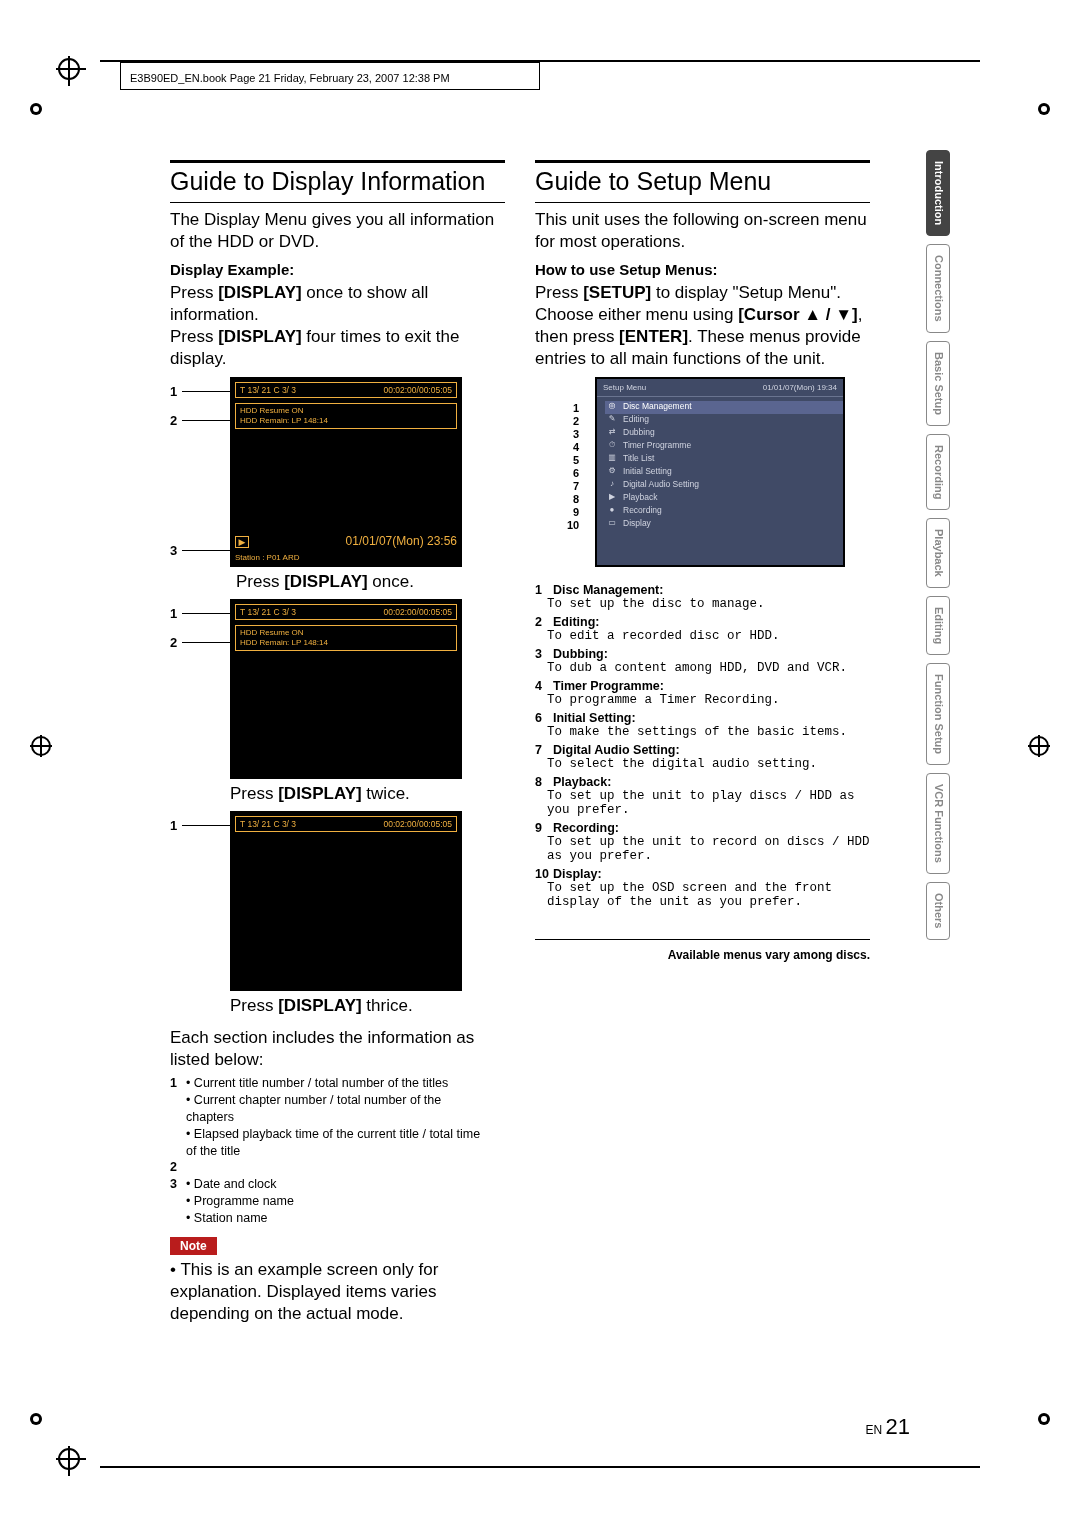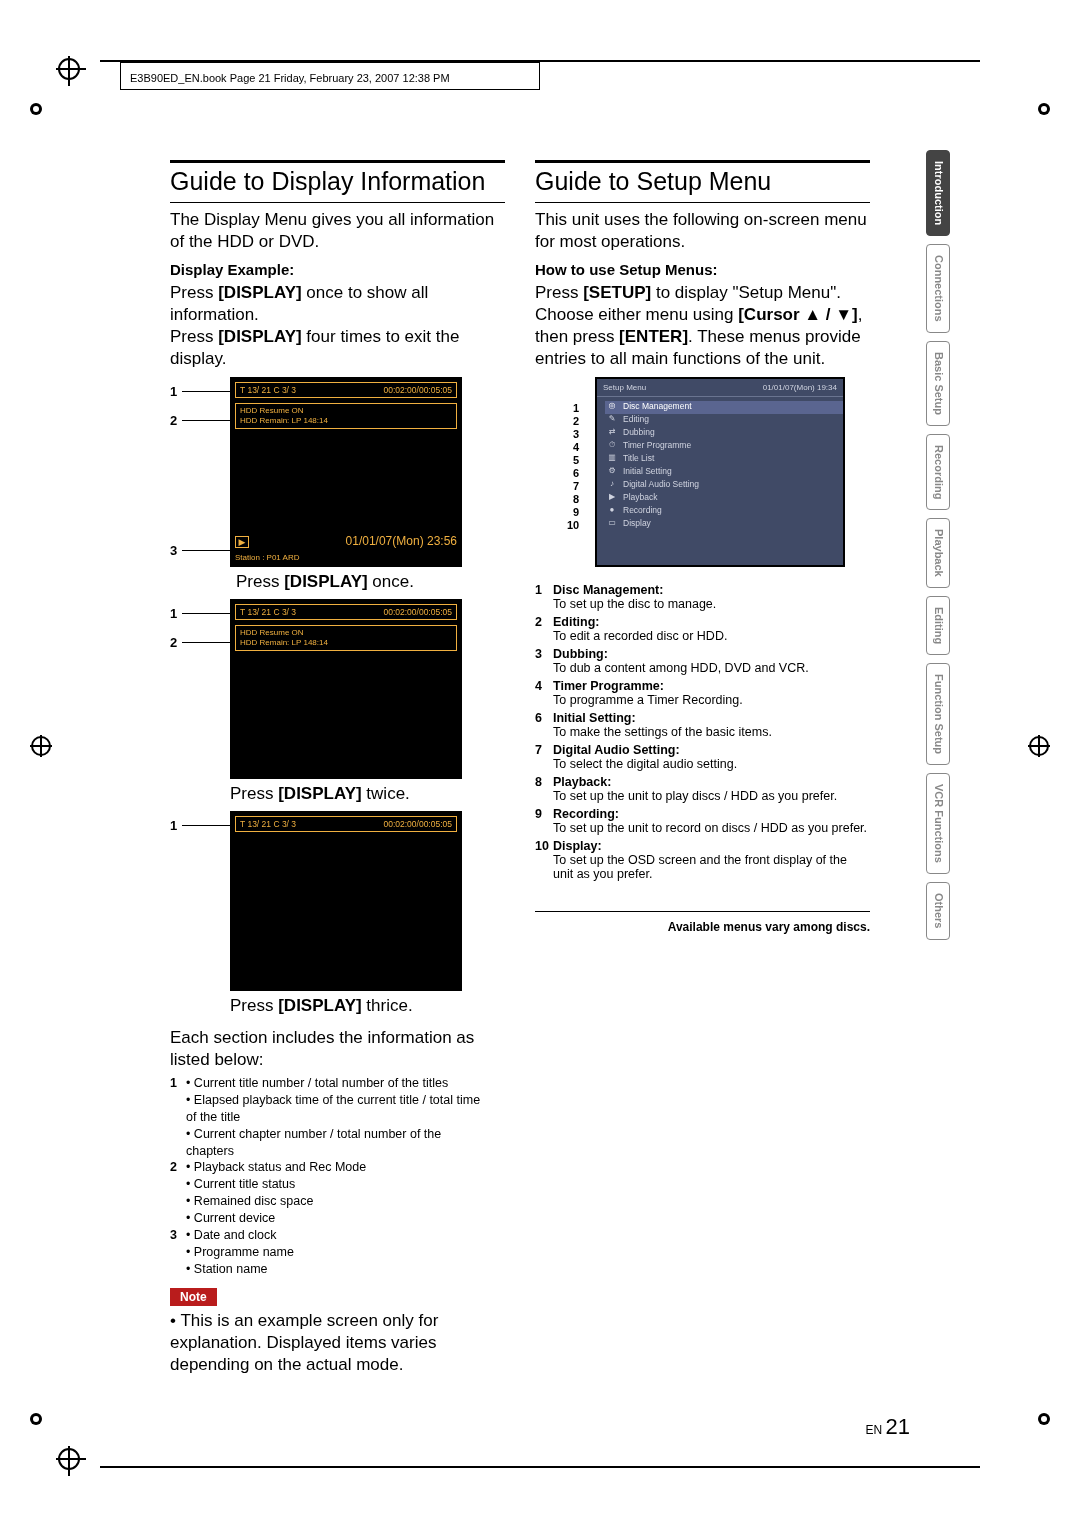--- a/index.html
+++ b/index.html
@@ -49,21 +49,21 @@
   
   .callgrp { position:relative; }
   .lbl { position:absolute; left:0; font-weight:bold; font-size:13px; }
   .lead { position:absolute; height:1px; background:#000; }
 
   
   ol.custom { list-style:none; padding-left:0; font-size:12.5px; }
   ol.custom li { margin-bottom:4px; }
   ol.custom .n { display:inline-block; width:18px; font-weight:bold; }
   ol.custom .t { font-weight:bold; }
-  ol.custom .d { display:block; margin-left:18px; }
+  ol.custom .d { display:block; margin-left:12px;font-family:Liberation Mono, monospace; }
 
   
   .desc { font-size:12.5px; line-height:1.35; }
   .desc .n { display:inline-block; width:16px; font-weight:bold; vertical-align:top; }
   .desc ul { display:inline-block; list-style:none; width:300px; vertical-align:top; }
   .desc ul li::before { content:"• "; }
 
   .notebox { display:inline-block; background:#b91c1c; color:#fff; font-weight:bold; font-size:12px; padding:2px 10px; margin-top:10px; }
 
   .availnote { text-align:right; border-top:1px solid #000; padding-top:8px; margin-top:30px; font-size:12px; }
@@ -196,29 +196,24 @@
                 <span>00:02:00/00:05:05</span>
               </div>
           </div>
         </div>
         <p style="margin-left:60px"><span>Press </span><b>[DISPLAY]</b><span> thrice.</span></p>
 
         <p style="margin-top:10px">Each section includes the information as listed below:</p>
         <div class="desc">
           <div><span class="n">1</span><ul>
             <li>Current title number / total number of the titles</li>
+            <li>Current chapter number / total number of the chapters</li>
             <li>Elapsed playback time of the current title / total time of the title</li>
-            <li>Current chapter number / total number of the chapters</li>
           </ul></div>
-          <div><span class="n">2</span><ul>
-            <li>Playback status and Rec Mode</li>
-            <li>Current title status</li>
-            <li>Remained disc space</li>
-            <li>Current device</li>
-          </ul></div>
+          <div><span class="n">2</span></div>
           <div><span class="n">3</span><ul>
             <li>Date and clock</li>
             <li>Programme name</li>
             <li>Station name</li>
           </ul></div>
         </div>
 
         <div class="notebox">Note</div>
         <p style="margin-top:4px">• <span>This is an example screen only for explanation. Displayed items varies depending on the actual mode.</span></p>
       </div>

